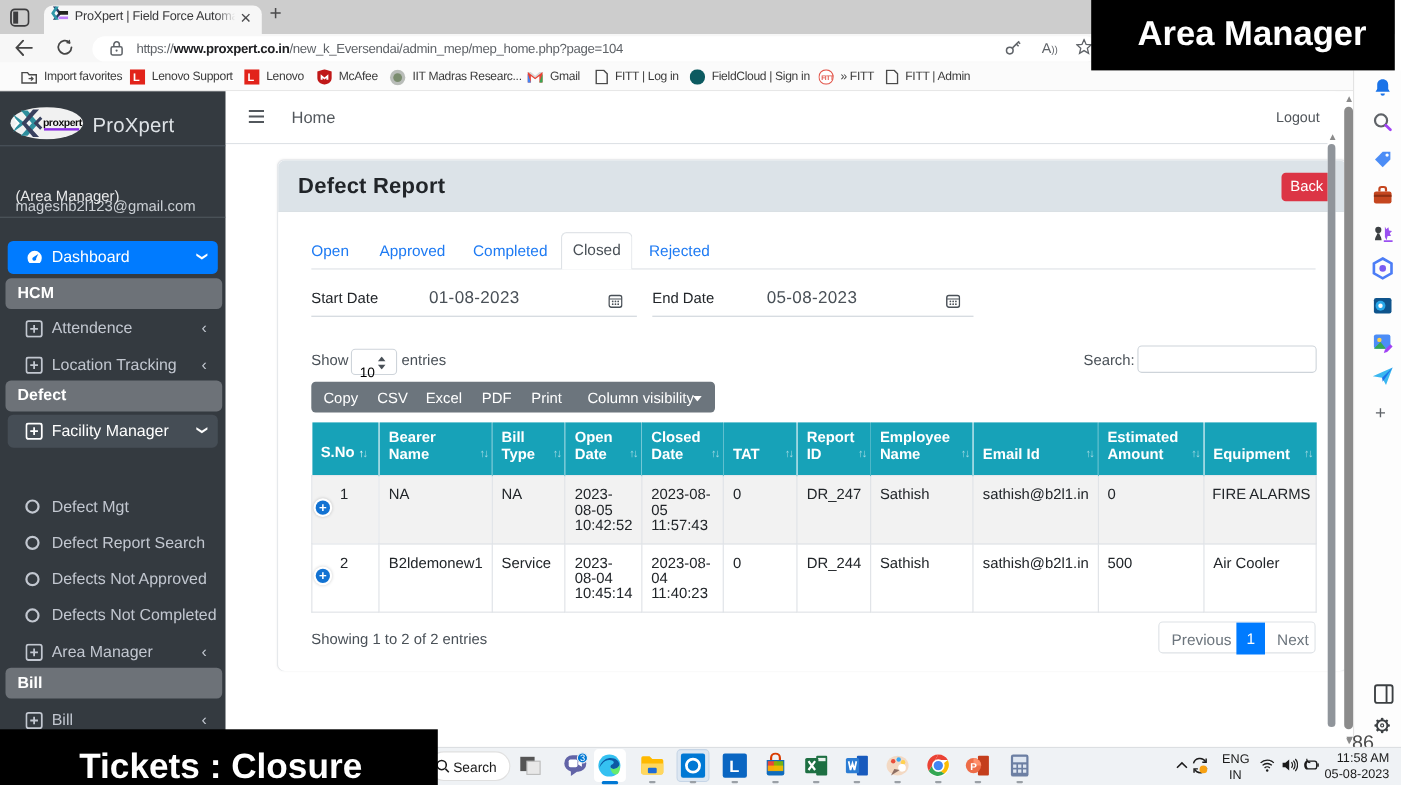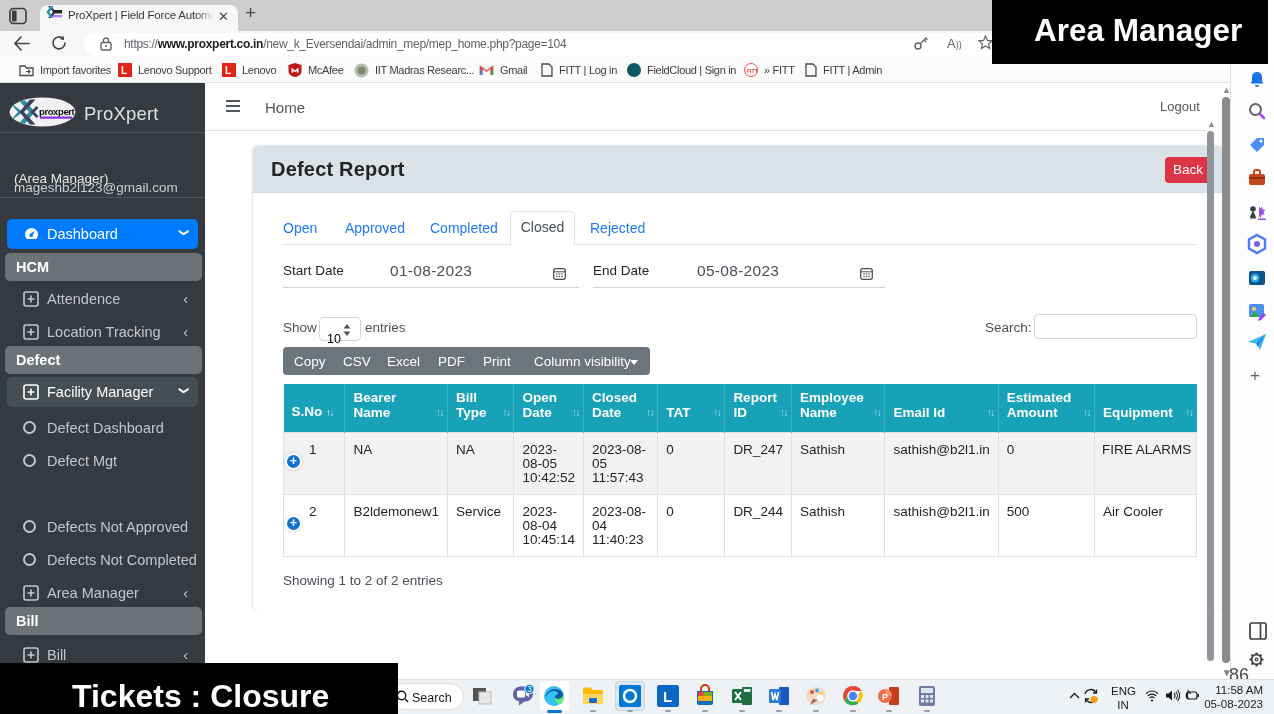--- a/index.html
+++ b/index.html
@@ -355,20 +355,25 @@
               <td>Sathish</td>
               <td>sathish@b2l1.in</td>
               <td>500</td>
               <td>Air Cooler</td>
             </tr>
         </tbody>
       </table>
     </div>
 
     <div id="showing">Showing 1 to 2 of 2 entries</div>
+    <div id="pager">
+      <span style="position:absolute;left:11px;top:7px">Previous</span>
+      <span style="position:absolute;left:70px;top:0;width:26px;height:29px;background:#007bff;color:#fff;text-align:center;line-height:29px">1</span>
+      <span style="position:absolute;left:107px;top:7px">Next</span>
+    </div>
   </div>
 </div>
 
 <div class="abs" id="sidebar"></div>
 <div class="abs" style="left:0;top:83px;width:205px;height:631px;overflow:hidden">
   <div class="abs" id="brand" style="width:205px"></div>
   <svg class="abs" style="left:9px;top:14px;width:67px;height:30px" viewBox="0 0 67 30">
     <ellipse cx="33.5" cy="15" rx="33" ry="14.6" fill="#f1f1f1"></ellipse>
     <path d="M3 7 L14 15 L3 23 L7.5 15 Z" fill="#2e8f9e"></path>
     <path d="M4.5 11.5 L8 15 L4.5 18.5" stroke="#fff" stroke-width="1.5" fill="none"></path>
@@ -414,27 +419,27 @@
       <span>Defect</span>
     </div>
   <div class="sitem" id="facility" style="top:294px">
       <svg class="ico" viewBox="0 0 17 16">
         <rect x="1" y="1" width="14" height="14" rx="2" fill="none" stroke="#fff" stroke-width="1.6"></rect>
         <path d="M8 4.5 v7 M4.5 8 h7" stroke="#fff" stroke-width="1.6"></path>
       </svg>
       <span class="txt">Facility Manager</span>
       <span class="chev" style="font-size:10px;top:8px;transform:rotate(90deg)">❯</span>
     </div>
-  <div class="sitem" style="top:330px">
-      <span class="circ"></span>
-      <span class="txt">Defect Dashboard</span>
-    </div>
   <div class="sitem" style="top:363px">
       <span class="circ"></span>
       <span class="txt">Defect Mgt</span>
+    </div>
+  <div class="sitem" style="top:396px">
+      <span class="circ"></span>
+      <span class="txt">Defect Report Search</span>
     </div>
   <div class="sitem" style="top:429px">
       <span class="circ"></span>
       <span class="txt">Defects Not Approved</span>
     </div>
   <div class="sitem" style="top:462px">
       <span class="circ"></span>
       <span class="txt">Defects Not Completed</span>
     </div>
   <div class="sitem" style="top:495px">

